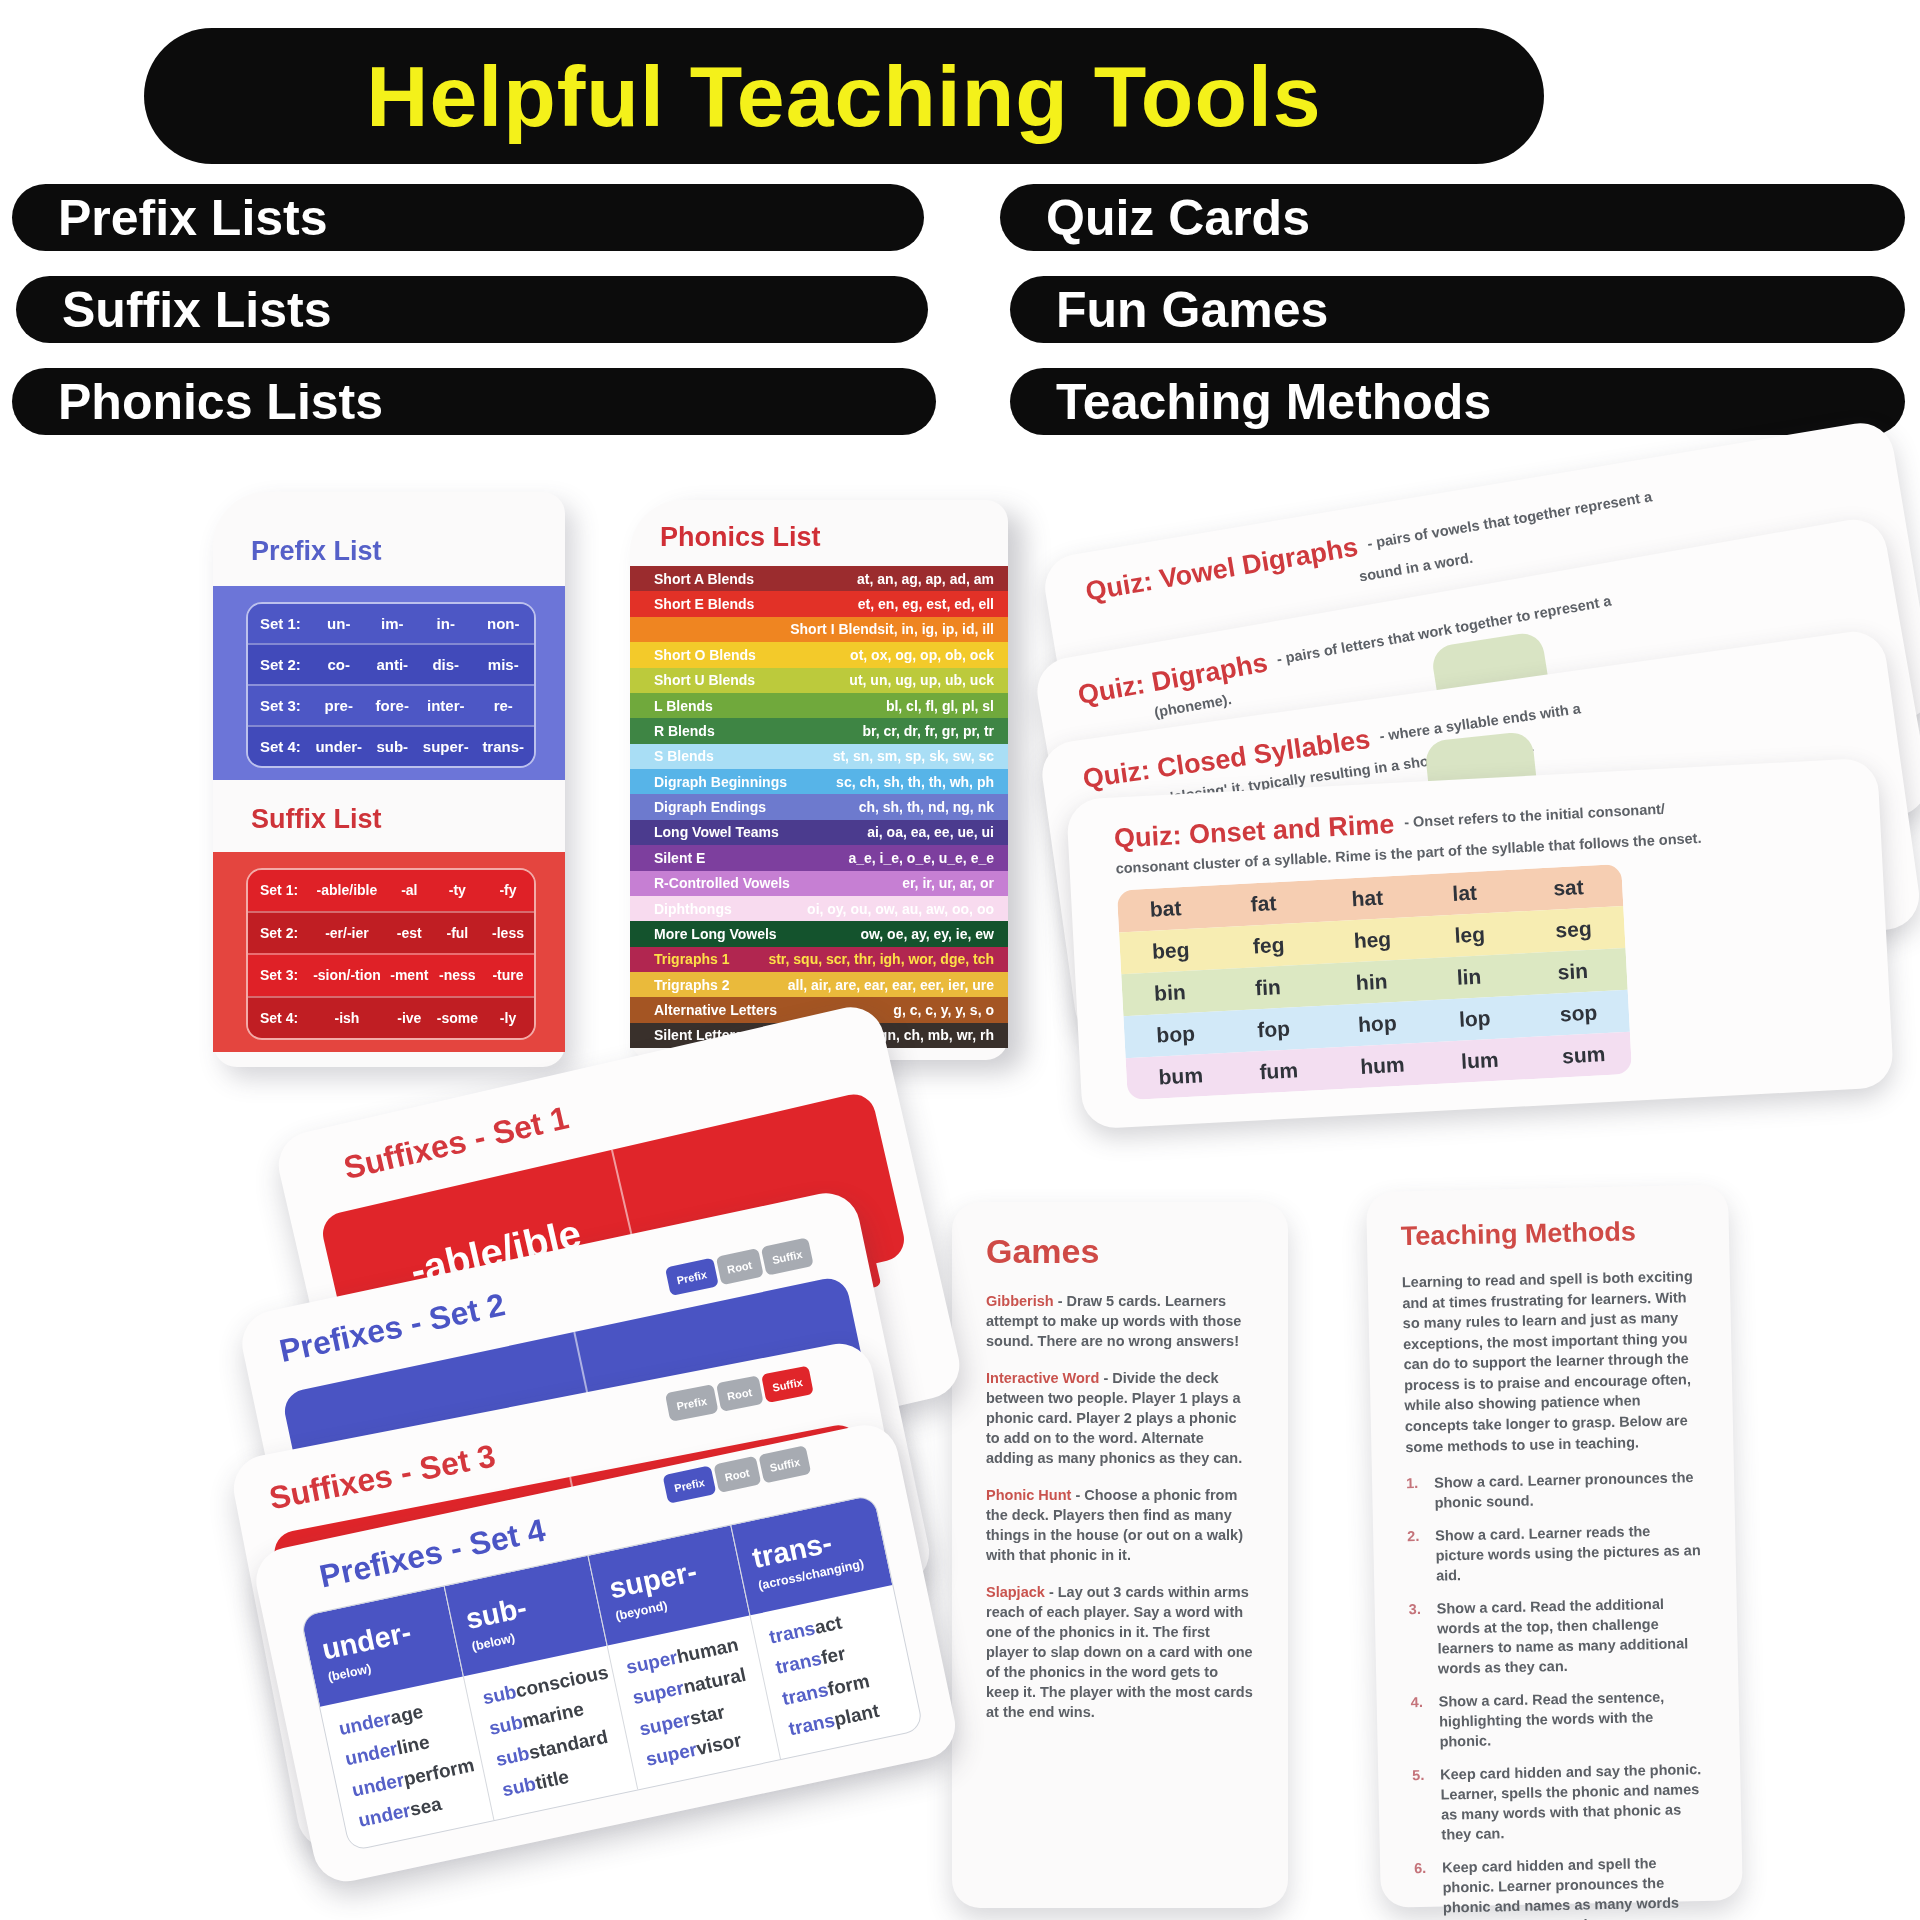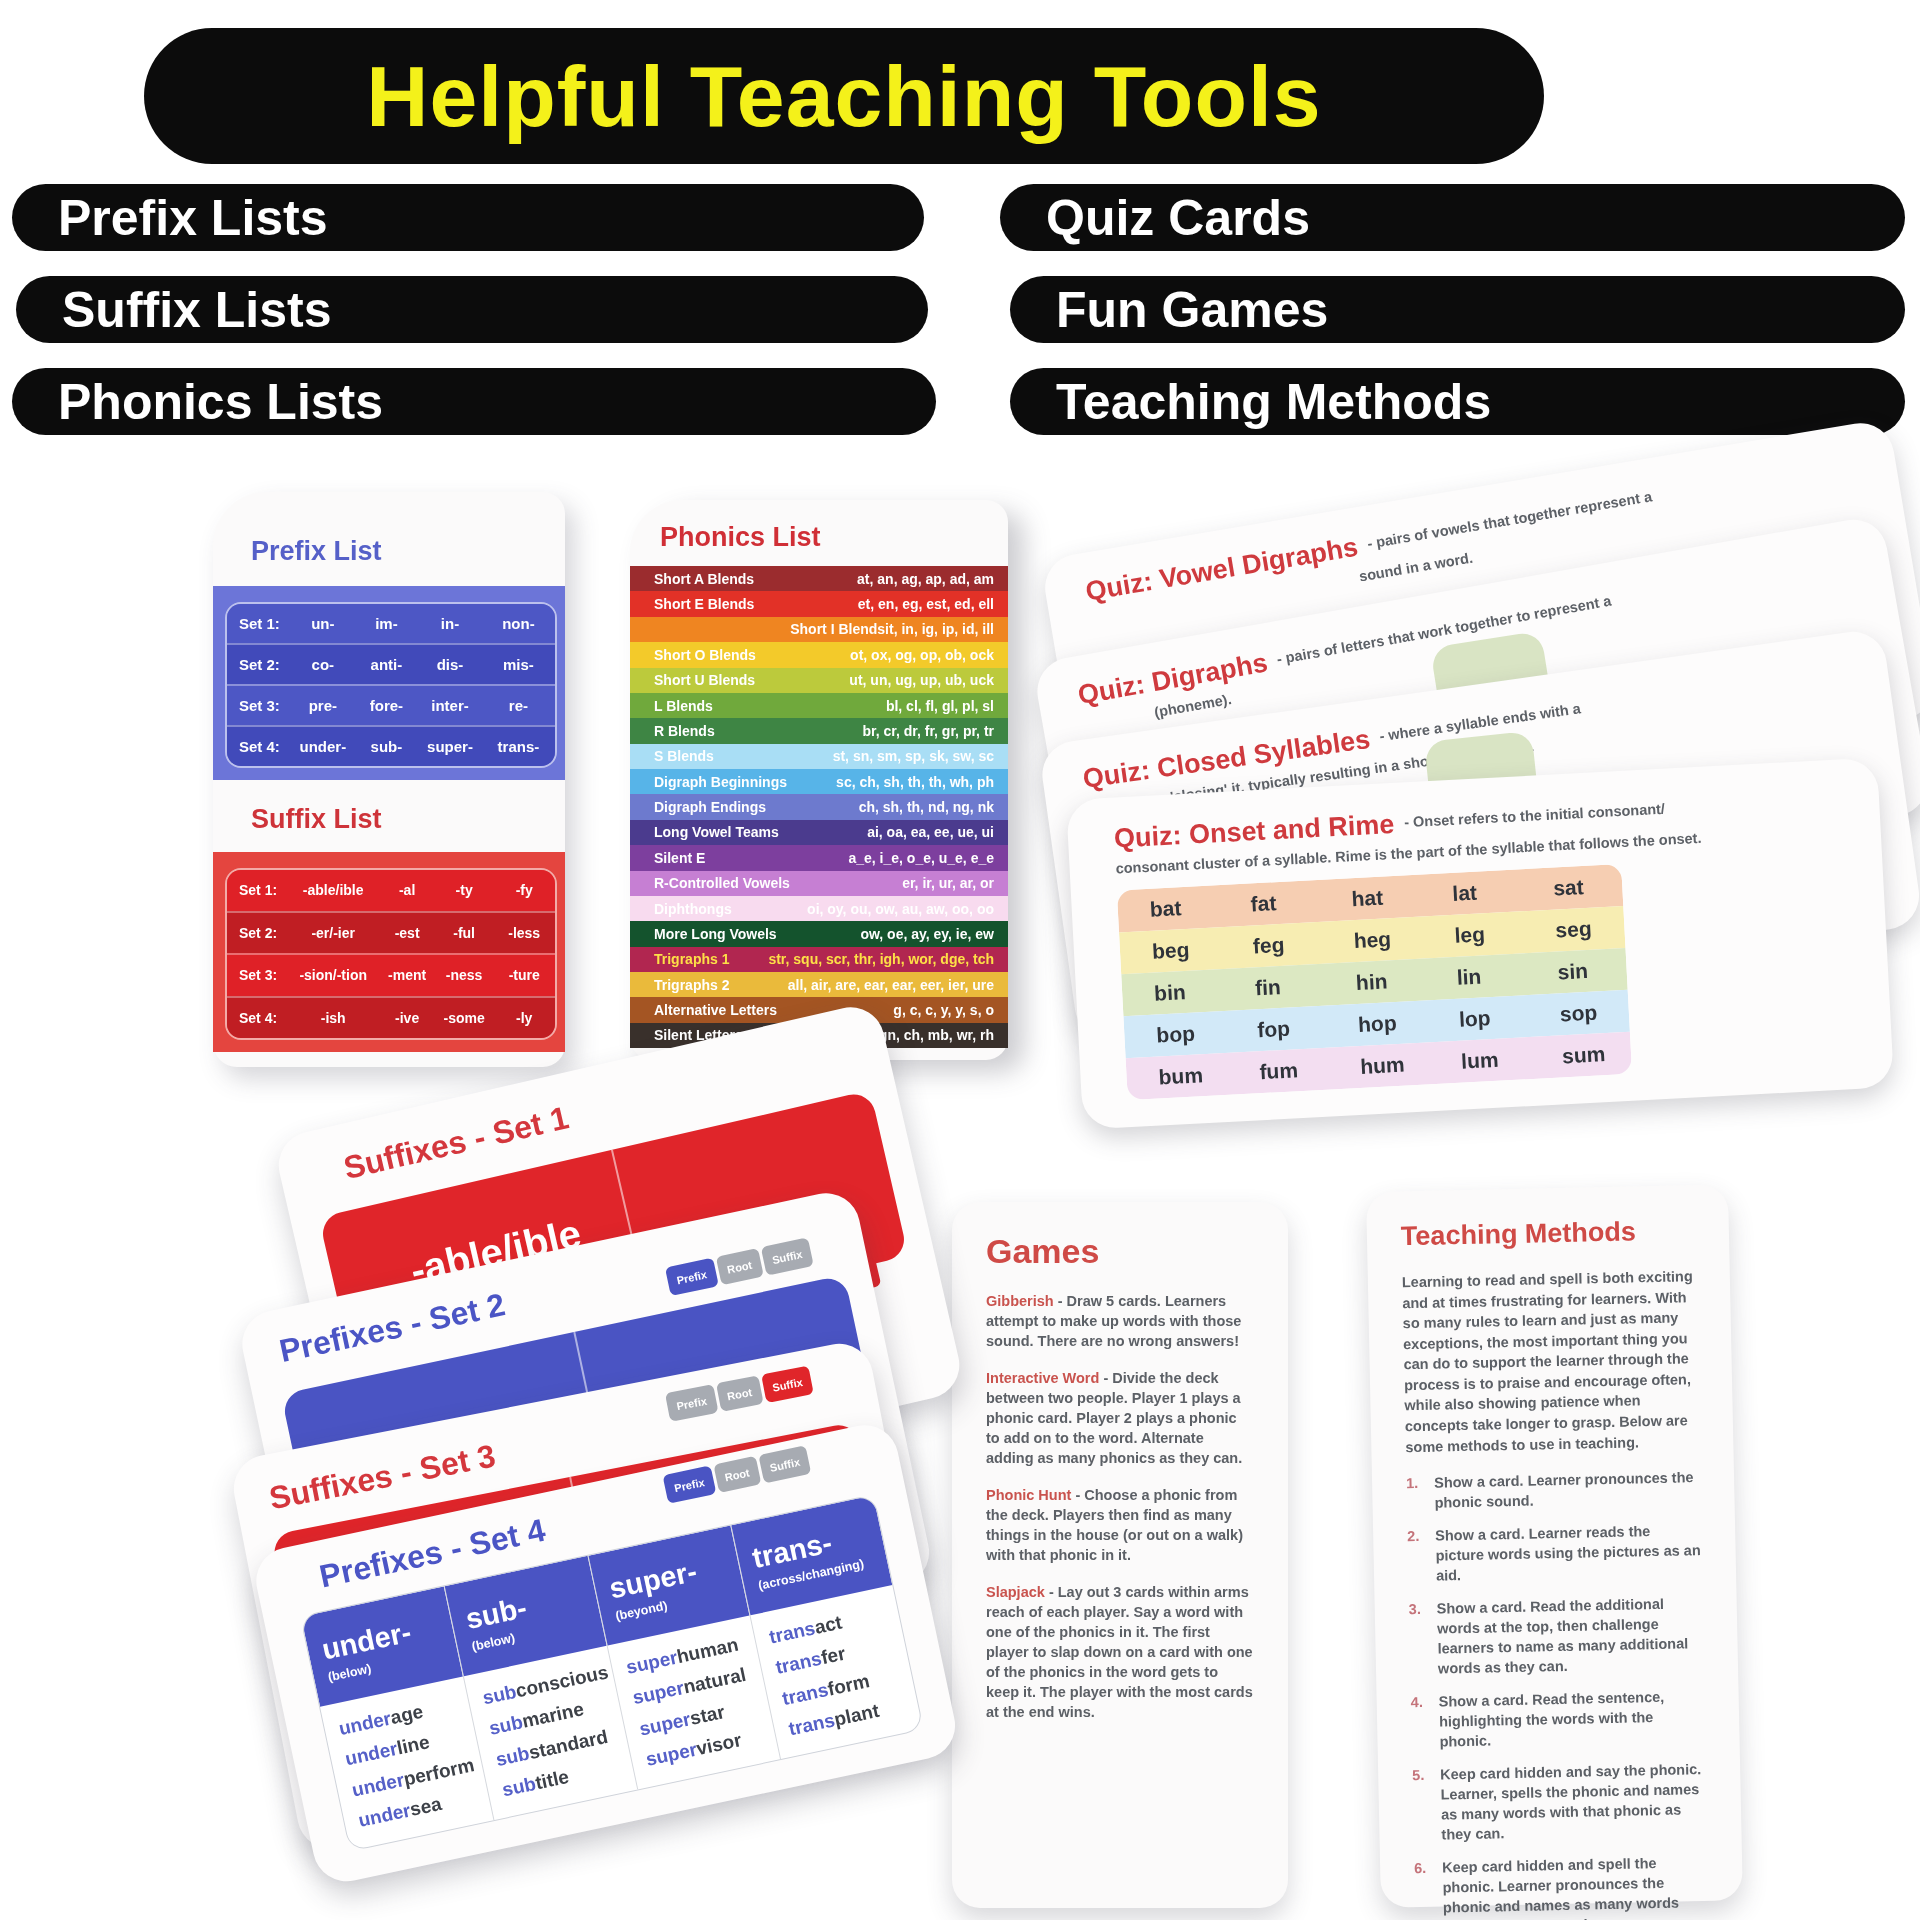--- a/index.html
+++ b/index.html
@@ -17,21 +17,21 @@
 
   
   .card{position:absolute;background:#fbfafa;box-shadow:0 12px 26px rgba(60,60,75,.20);}
 
   
   .ps-card{left:213px;top:492px;width:352px;height:575px;border-radius:54px 22px 22px 24px;
            box-shadow:10px 12px 24px rgba(70,70,85,.22);}
   .ps-title{position:absolute;left:38px;font-size:27px;font-weight:800;}
   .ps-title.blue{top:44px;color:#5560c8;}
   .ps-title.red{top:312px;color:#ce3339;}
-  .panel{position:absolute;left:0;width:100%;box-sizing:border-box;padding:16px 12px;}
+  .panel{position:absolute;left:0;width:100%;box-sizing:border-box;padding:16px 33px;}
   .panel.blue{top:94px;height:194px;background:#6c75d8;}
   .panel.red{top:360px;height:200px;background:#e4453f;}
   .set-table{width:100%;height:100%;border:2px solid rgba(255,255,255,.55);border-radius:16px;
              overflow:hidden;display:flex;flex-direction:column;}
   .set-row{flex:1;display:grid;align-items:center;color:#fff;}
   .set-row.pz{grid-template-columns:64px 1fr 1fr 1fr 1.15fr;font-size:15px;}
   .set-row.sz{grid-template-columns:60px 1.5fr 0.9fr 0.95fr 1fr;font-size:14px;}
   .set-row span{text-align:center;font-weight:700;}
   .set-row .lbl{text-align:left;padding-left:12px;font-weight:800;}
   .panel.blue .set-row:nth-child(odd){background:#4d57c5;}

